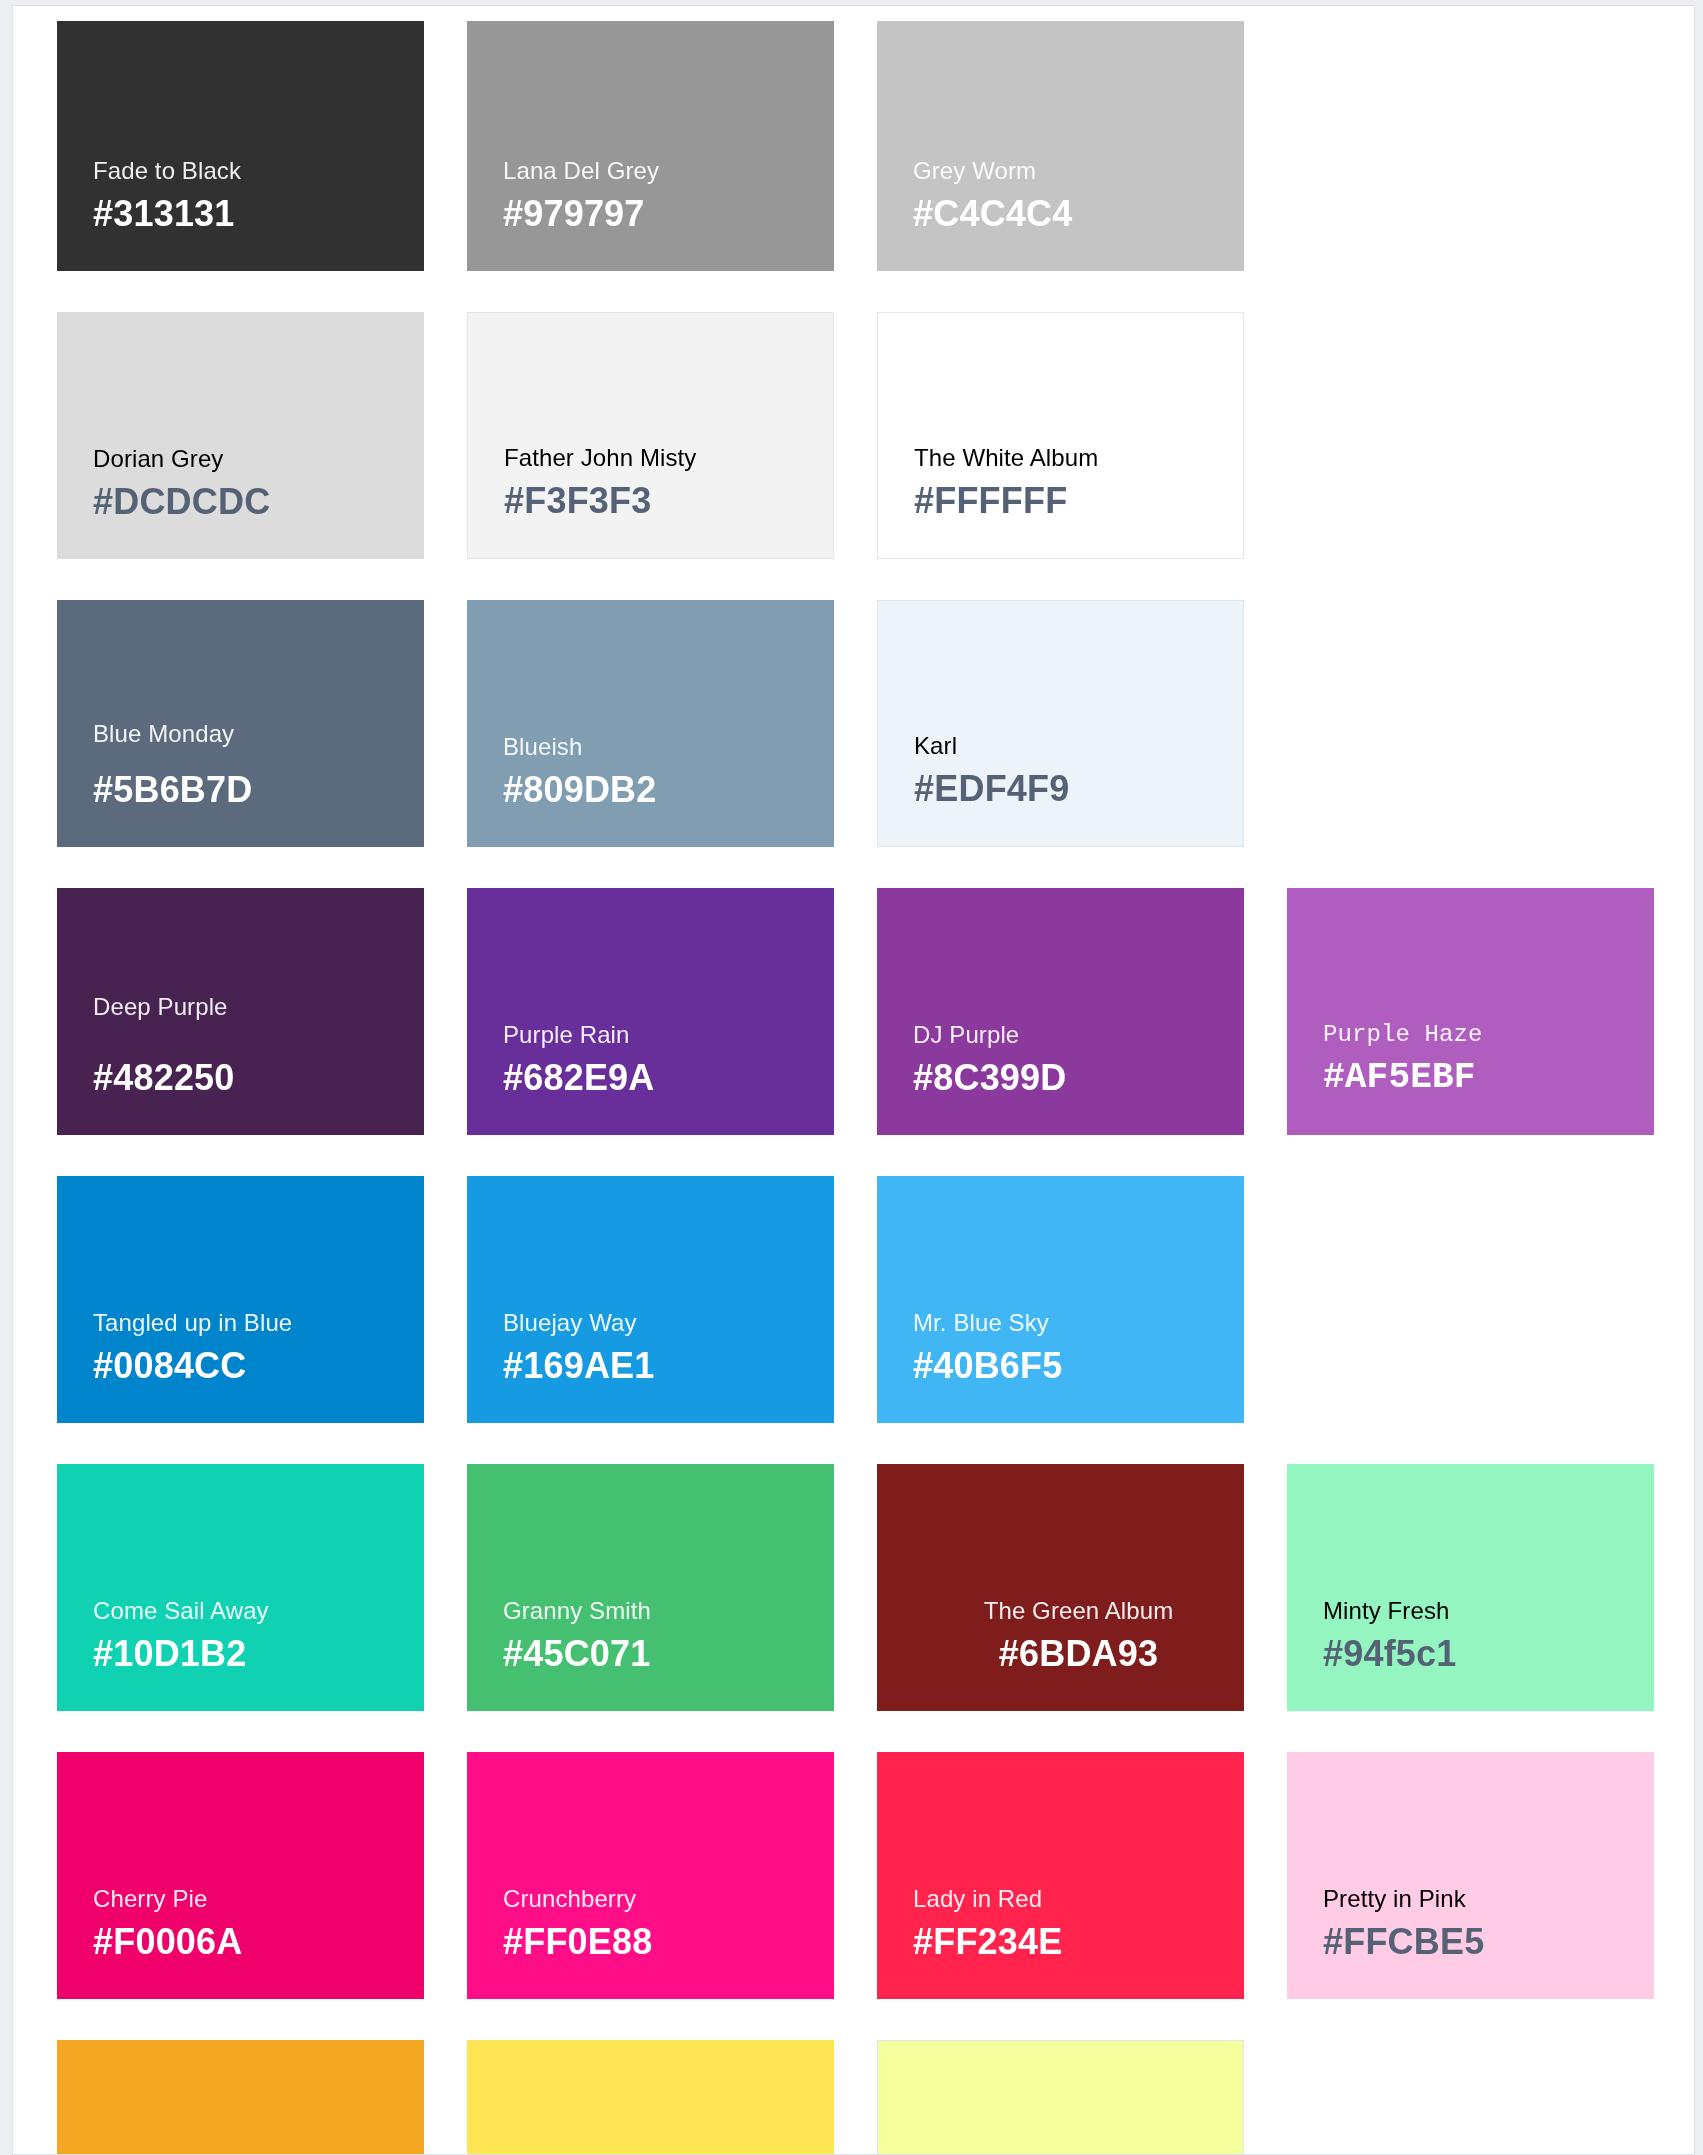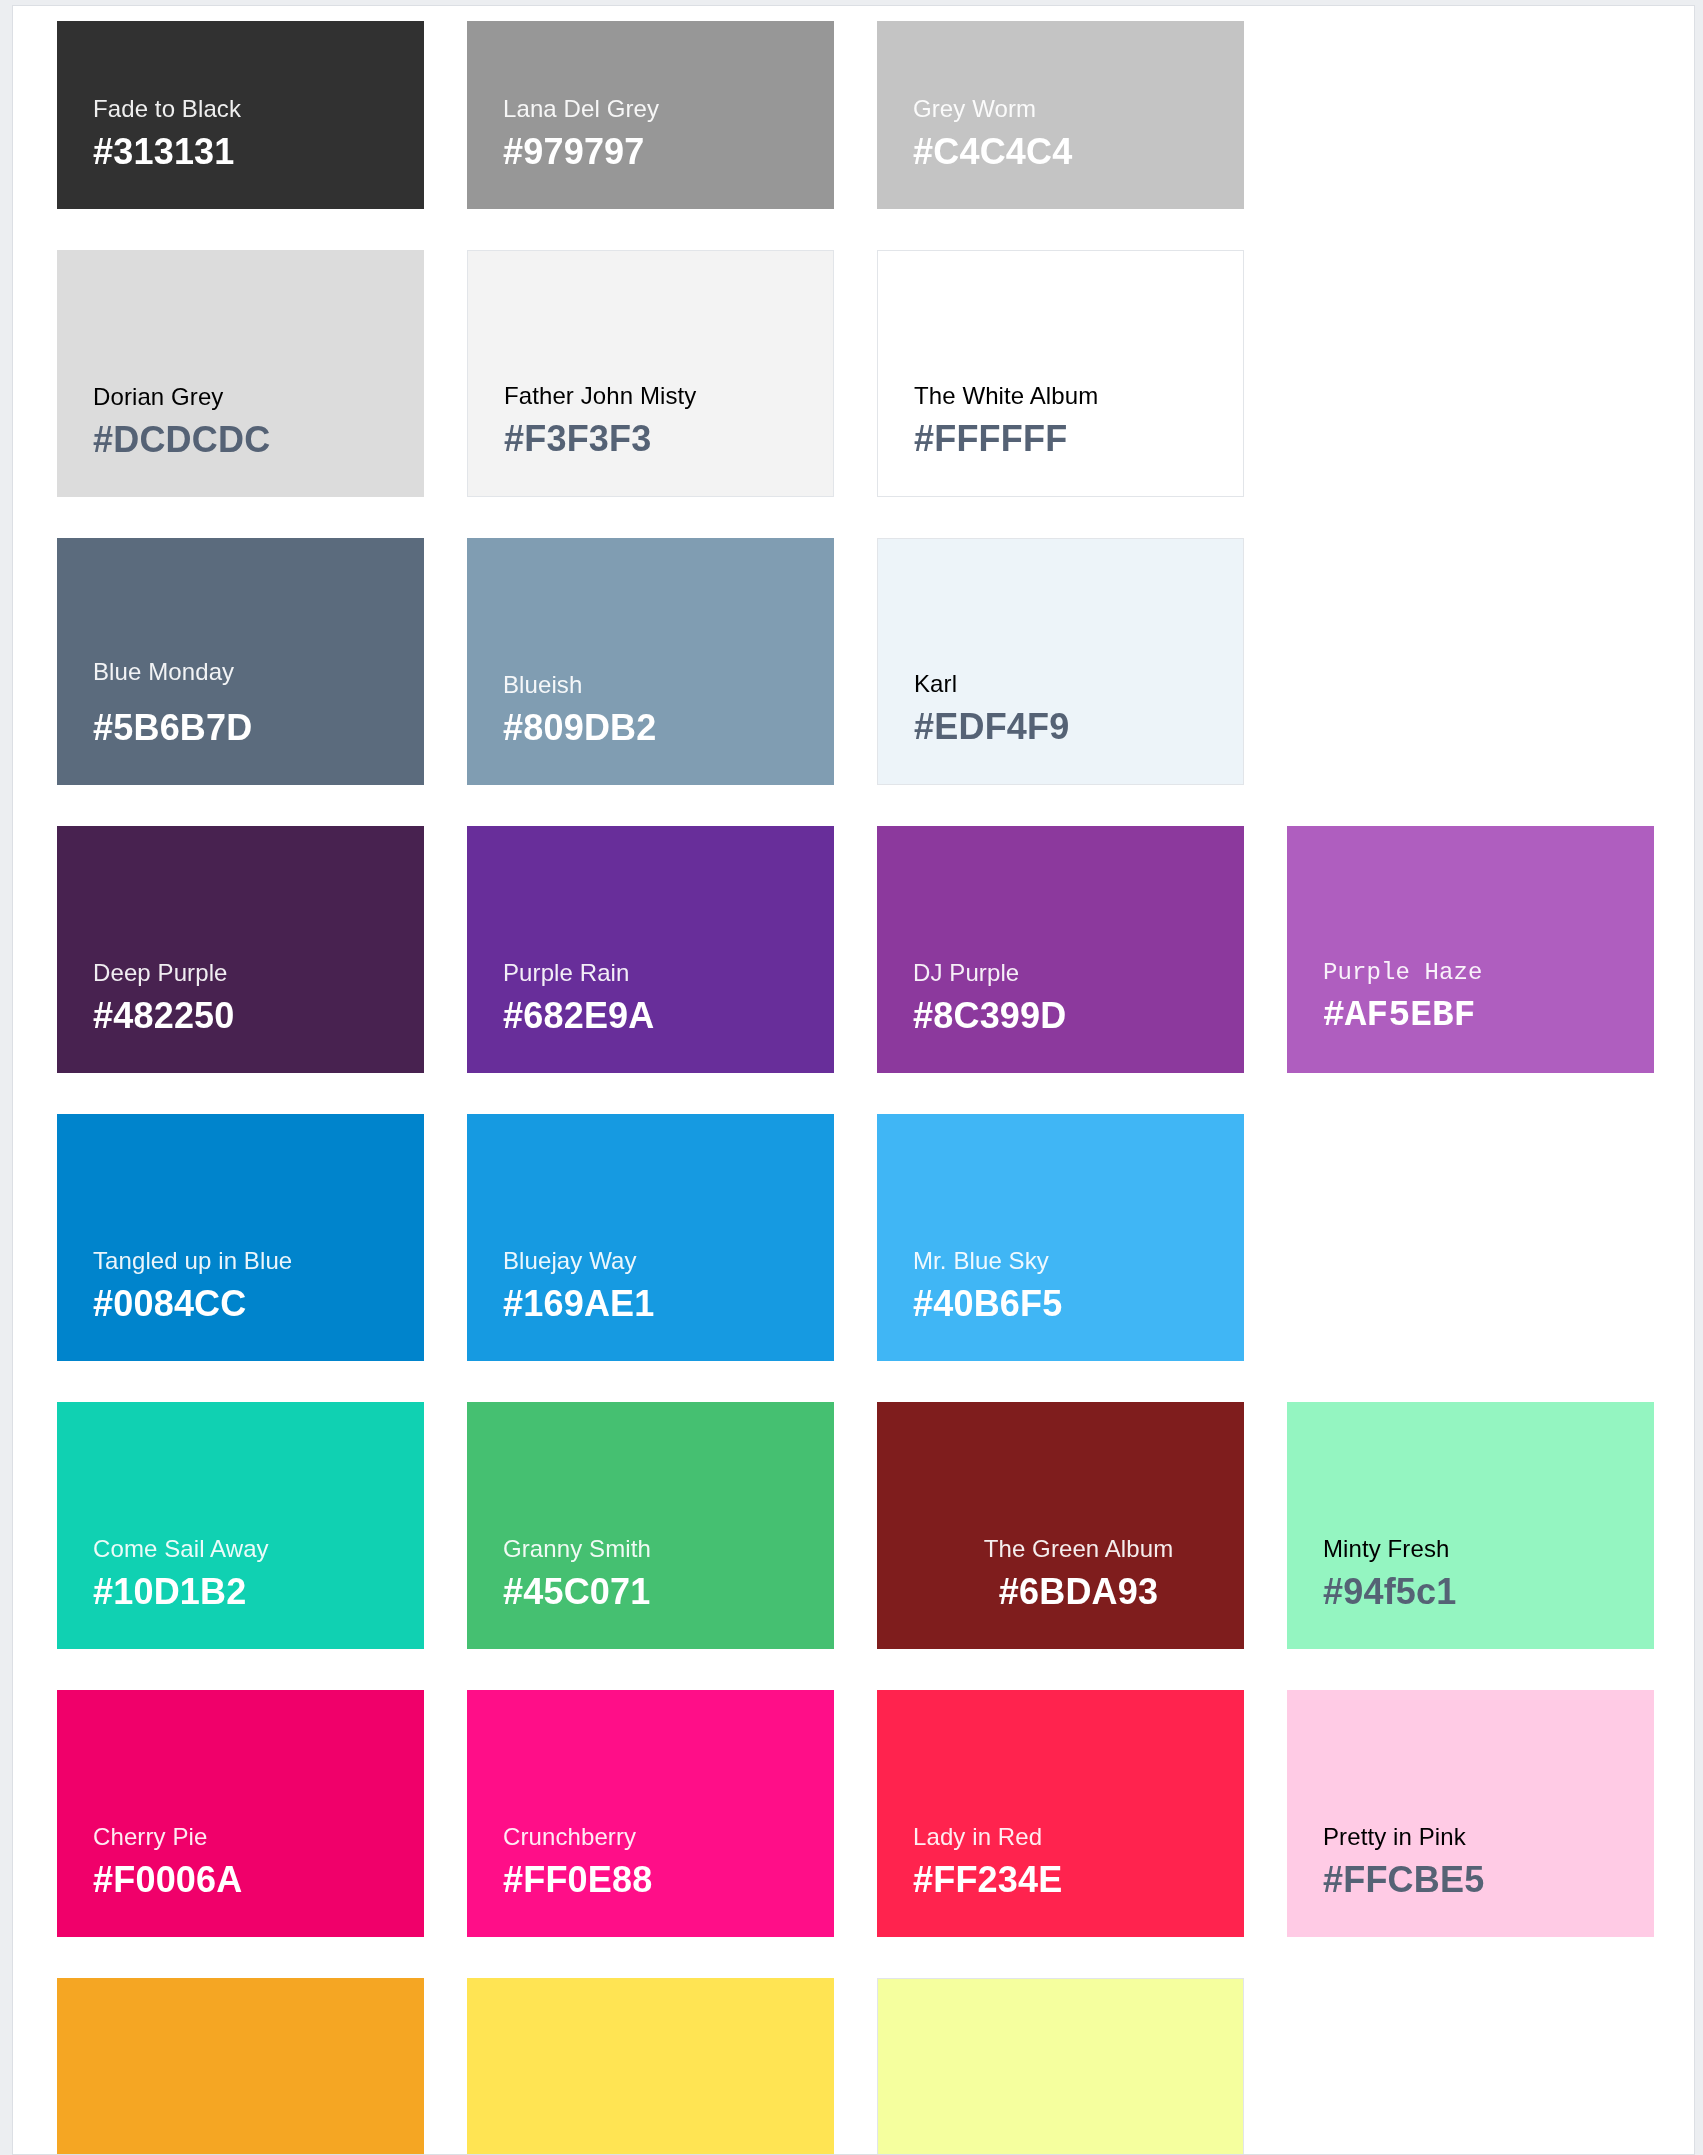--- a/index.html
+++ b/index.html
@@ -49,21 +49,21 @@
     box-sizing: border-box;
     display: flex;
     flex-direction: column;
     justify-content: flex-end;
     padding: 0 0 37px 36px;
     flex: 0 0 auto;
   }
   .swatch:last-child { margin-right: 0; }
 
   
-  .row-1 .swatch { height: 188px; }
+  .row-1 .swatch { height: 250px; }
   
   .row-8 .swatch { height: 252px; }
 
   .swatch.has-border {
     border: 0.9px solid #e2e5e9;
   }
 
   .swatch-name {
     font-size: 24px;
     line-height: 1.2;
@@ -140,21 +140,21 @@
           <div class="swatch-name">Blueish</div>
           <div class="swatch-hex">#809DB2</div>
         </div>
         <div class="swatch tone-dark has-border" style="background-color: rgb(237, 244, 249);">
           <div class="swatch-name">Karl</div>
           <div class="swatch-hex">#EDF4F9</div>
         </div>
         <div class="swatch-spacer"></div>
       </div>
       <div class="palette-row row-4">
-        <div class="swatch tone-light" style="background-color: rgb(72, 34, 80);">
+        <div class="swatch tone-light" style="background-color: rgb(72, 34, 80); gap: 28px;">
           <div class="swatch-name">Deep Purple</div>
           <div class="swatch-hex">#482250</div>
         </div>
         <div class="swatch tone-light" style="background-color: rgb(104, 46, 154);">
           <div class="swatch-name">Purple Rain</div>
           <div class="swatch-hex">#682E9A</div>
         </div>
         <div class="swatch tone-light" style="background-color: rgb(140, 57, 157);">
           <div class="swatch-name">DJ Purple</div>
           <div class="swatch-hex">#8C399D</div>

